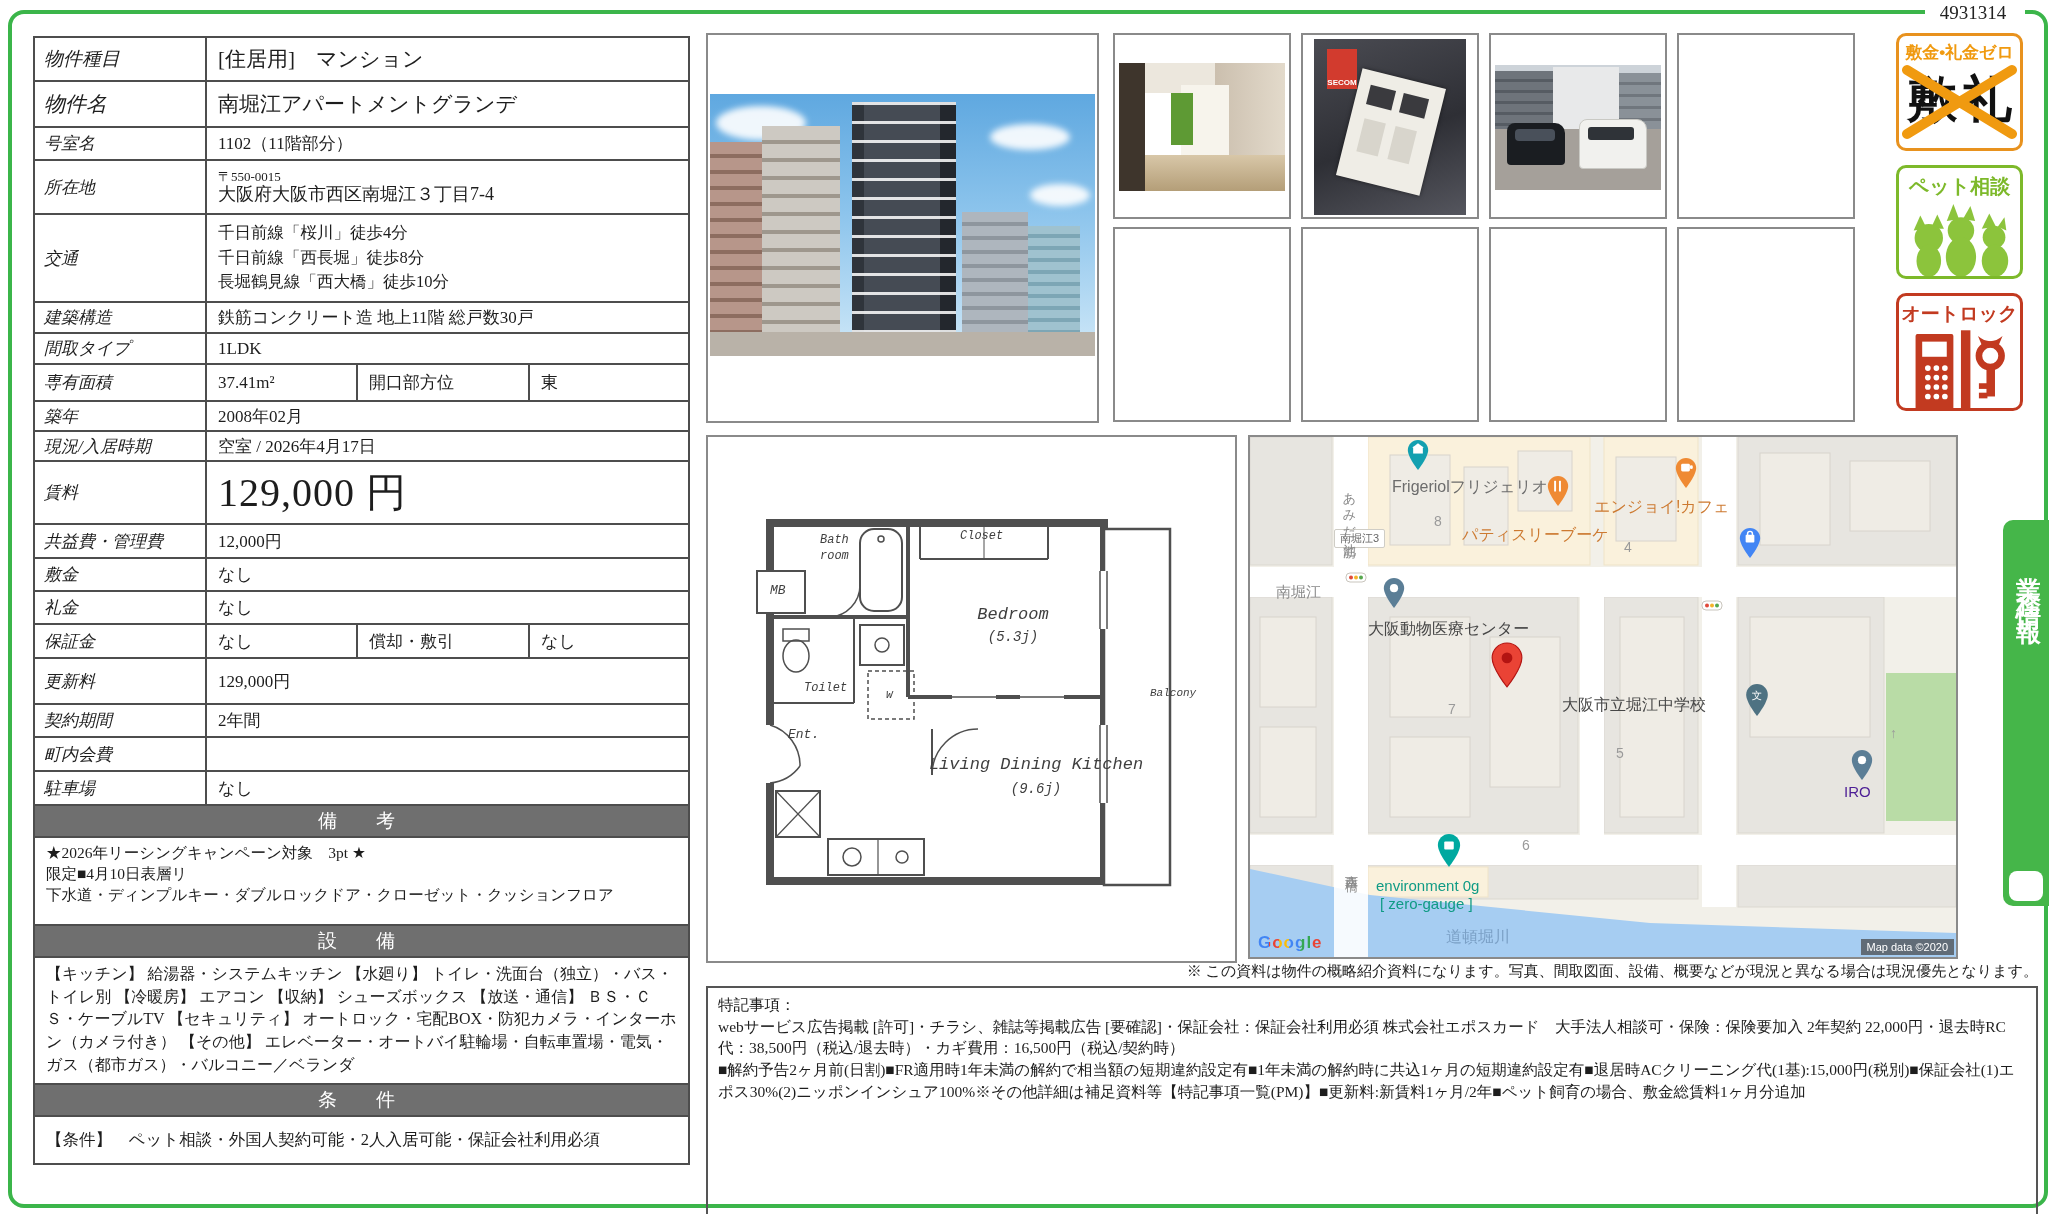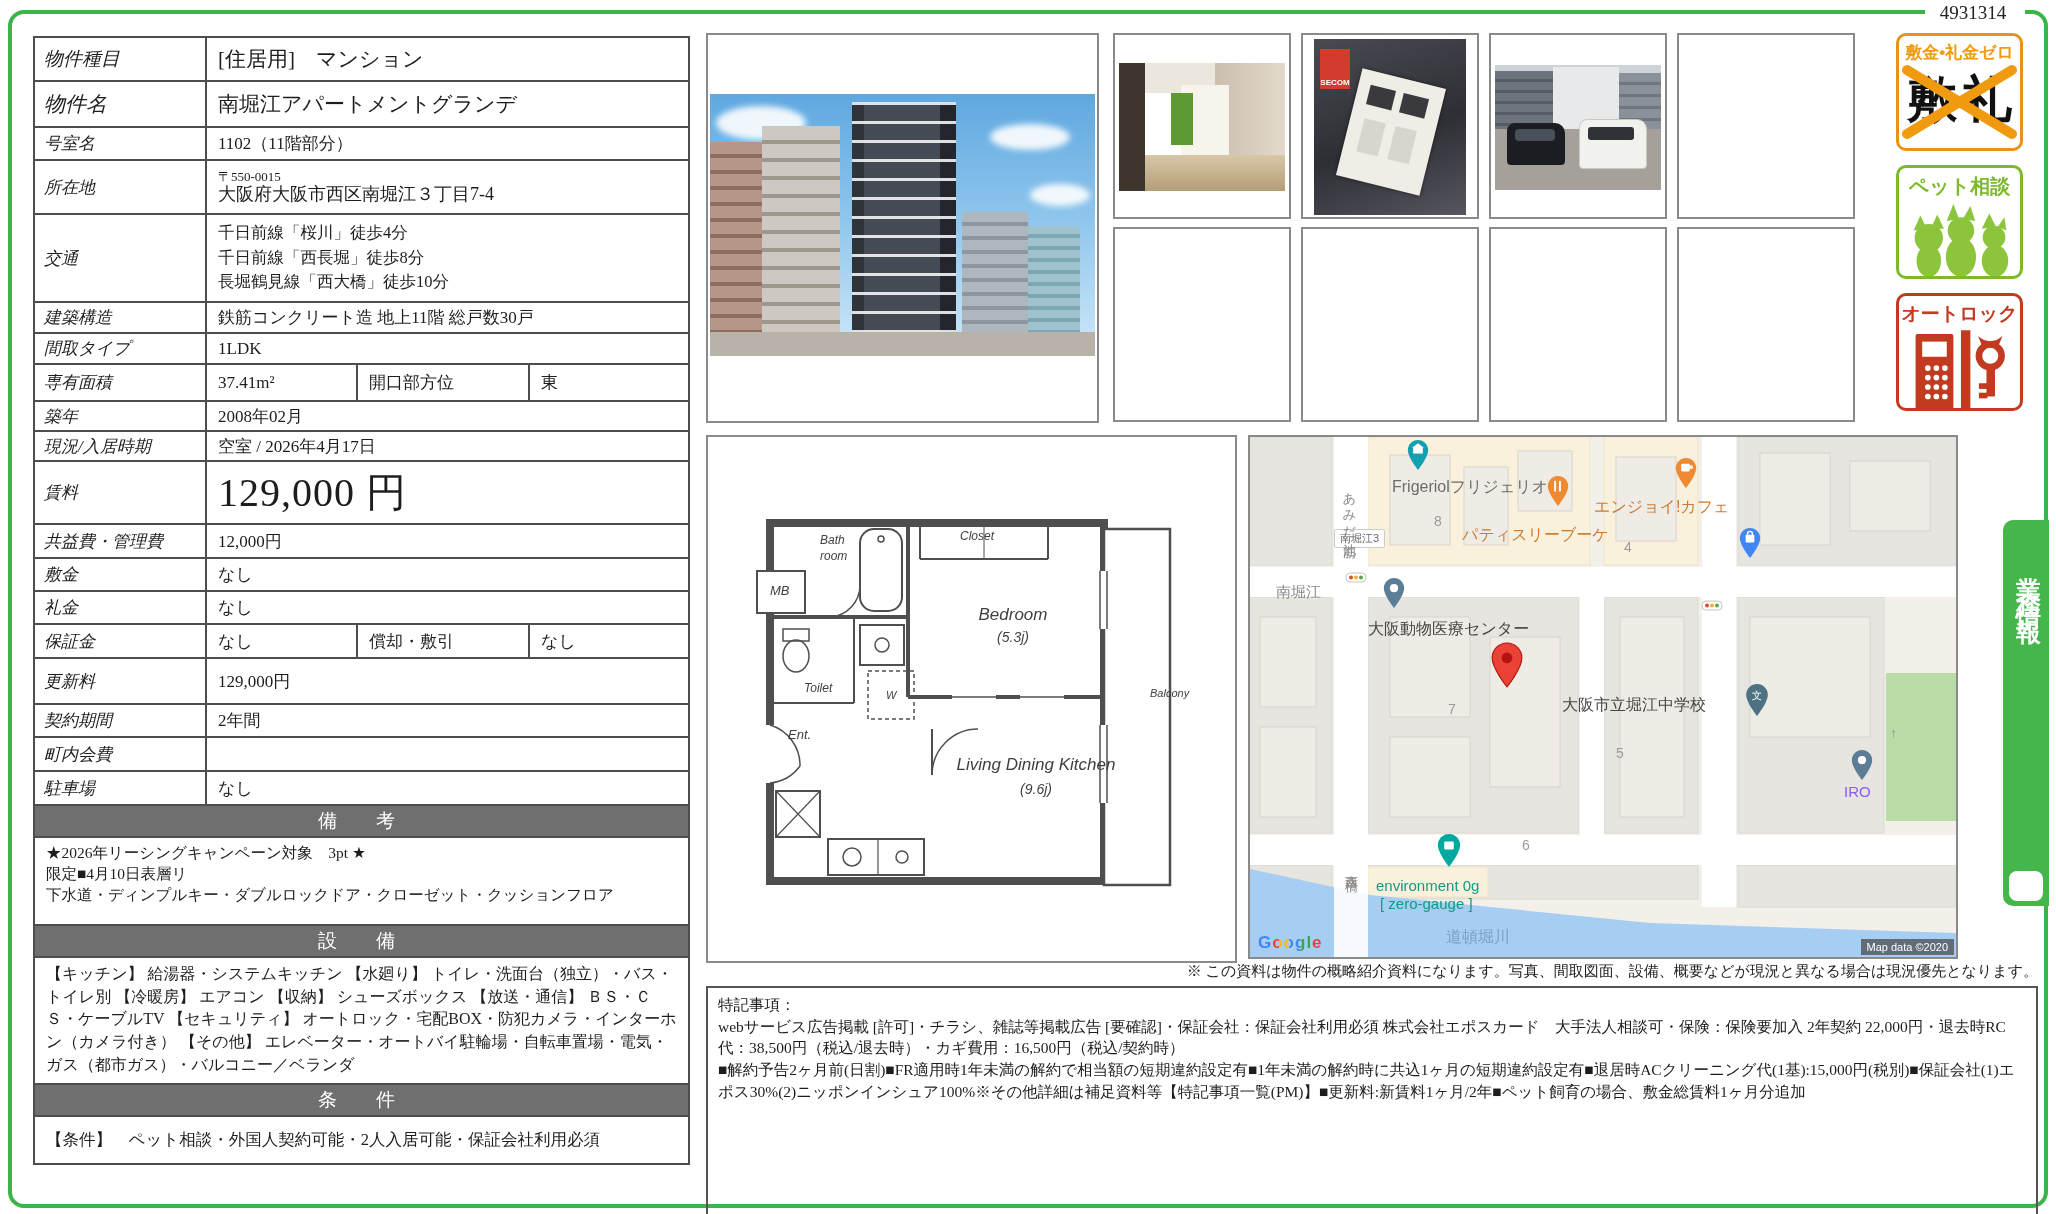--- a/index.html
+++ b/index.html
@@ -46,33 +46,33 @@
   .hw-wallR{position:absolute;background:linear-gradient(90deg,#cbbfae,#e3dacb);}
   .hw-ceil{position:absolute;background:#ece7dd;}
   .hw-floor{position:absolute;background:linear-gradient(180deg,#d8c7a8,#b49e78);}
   .hw-end{position:absolute;background:#f7f4ec;}
   .hw-green{position:absolute;background:#5e9a34;}
   
   .sc-bg{position:absolute;inset:0;background:linear-gradient(160deg,#4a4b52 0%,#2e2f35 55%,#55565e 100%);}
   .sc-panel{position:absolute;background:#efede6;transform:rotate(14deg);box-shadow:0 0 4px rgba(0,0,0,.5);}
   .sc-scr{position:absolute;background:#3a3a3e;}
   .sc-sticker{position:absolute;background:#d23b2e;color:#fff;font-family:"Liberation Sans",sans-serif;
-    font-size:8px;font-weight:bold;display:flex;align-items:flex-end;justify-content:center;padding-bottom:2px;box-sizing:border-box;}
+    font-size:8px;font-weight:bold;display:flex;align-items:flex-end;justify-content:center;padding-bottom:2px;box-sizing:border-box;margin-left:7px;}
   
   .st-sky{position:absolute;background:#cdd3d9;}
   .st-b1{position:absolute;background:repeating-linear-gradient(180deg,#6e747b 0 8px,#565c63 8px 11px);}
   .st-b2{position:absolute;background:#e8e9ea;}
   .st-b3{position:absolute;background:repeating-linear-gradient(180deg,#8a9198 0 9px,#70767d 9px 12px);}
   .st-road{position:absolute;background:#a5a09a;}
   .car-dark{position:absolute;background:#1a1d21;border-radius:8px 10px 4px 4px;}
   .car-win{position:absolute;background:#49505a;border-radius:4px;}
   .car-white{position:absolute;background:#f1f1ee;border-radius:8px 10px 4px 4px;border:1px solid #c9c9c4;}
   .car-win2{position:absolute;background:#2f3338;border-radius:3px;}
   
-  .fp-label{position:absolute;font-style:italic;color:#3f3f3f;font-family:Liberation Sans, sans-serif;}
+  .fp-label{position:absolute;font-style:italic;color:#3f3f3f;font-family:Liberation Mono, monospace;}
   
   .map-label{position:absolute;font-family:"Liberation Sans","DejaVu Sans",sans-serif;white-space:nowrap;}
   .vert{writing-mode:vertical-rl;text-orientation:upright;letter-spacing:2px;}
   .map-sign{position:absolute;background:#fff;border:1px solid #cfcdc6;border-radius:2px;
     font-family:"Liberation Sans",sans-serif;font-size:11px;color:#666;padding:1px 5px;}
   .pin{position:absolute;}
   .attribution{position:absolute;right:2px;bottom:2px;background:rgba(70,70,70,.72);color:#fff;
     font-family:"Liberation Sans",sans-serif;font-size:11px;padding:2px 6px;}
   .glogo{position:absolute;left:8px;bottom:4px;font-family:"Liberation Sans",sans-serif;font-weight:bold;font-size:17px;
     background:linear-gradient(90deg,#4285F4 0 17%,#EA4335 17% 33%,#FBBC05 33% 48%,#4285F4 48% 65%,#34A853 65% 83%,#EA4335 83% 100%);
@@ -465,21 +465,21 @@
     <div class="map-label vert" style="left:90px;top:46px;font-size:13px;color:#8a8a8a">あみだ池筋</div>
     <div class="map-label" style="left:118px;top:182px;font-size:16px;color:#474747">大阪動物医療センター</div>
     <div class="map-label" style="left:312px;top:258px;font-size:16px;color:#474747">大阪市立堀江中学校</div>
     <div class="map-label" style="left:198px;top:264px;font-size:14px;color:#9a9a9a">7</div>
     <div class="map-label" style="left:366px;top:308px;font-size:14px;color:#9a9a9a">5</div>
     <div class="map-label" style="left:272px;top:400px;font-size:14px;color:#9a9a9a">6</div>
     <div class="map-label" style="left:126px;top:440px;font-size:15px;color:#109b85">environment 0g</div>
     <div class="map-label" style="left:130px;top:458px;font-size:15px;color:#109b85">[ zero-gauge ]</div>
     <div class="map-label vert" style="left:92px;top:428px;font-size:13px;color:#8a8a8a">幸西橋</div>
     <div class="map-label" style="left:196px;top:490px;font-size:16px;color:#7ba0c6">道頓堀川</div>
-    <div class="map-label" style="left:594px;top:346px;font-size:15px;color:#8b5cf6">IRO</div>
+    <div class="map-label" style="left:594px;top:346px;font-size:15px;color:#4c1d95">IRO</div>
     <div class="map-label" style="left:640px;top:288px;font-size:14px;color:#9a9a9a">↑</div>
     <div class="glogo">Google</div>
     <div class="attribution">Map data ©2020</div>
   </div>
 
   <div class="abs disclaimer">※ この資料は物件の概略紹介資料になります。写真、間取図面、設備、概要などが現況と異なる場合は現況優先となります。</div>
 
   <div class="abs tokki">
     <div>特記事項：</div>
     <div>webサービス広告掲載 [許可]・チラシ、雑誌等掲載広告 [要確認]・保証会社：保証会社利用必須 株式会社エポスカード　大手法人相談可・保険：保険要加入 2年契約 22,000円・退去時RC代：38,500円（税込/退去時）・カギ費用：16,500円（税込/契約時）</div>

